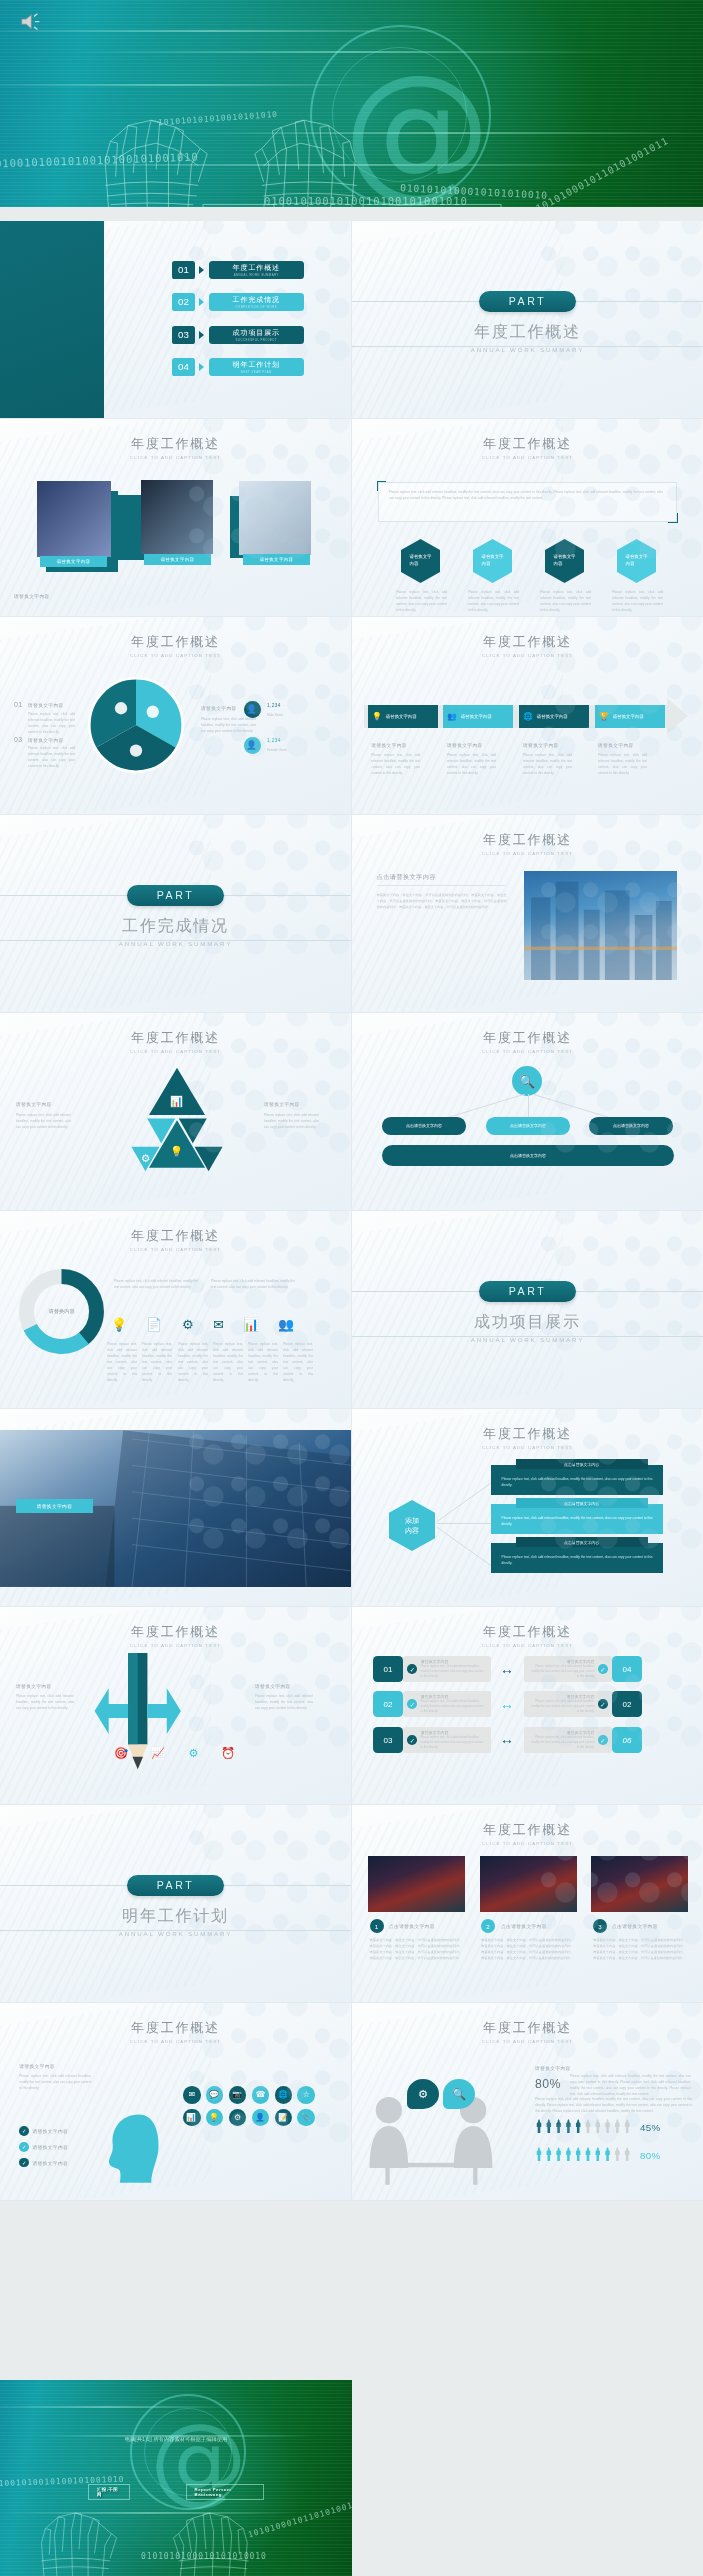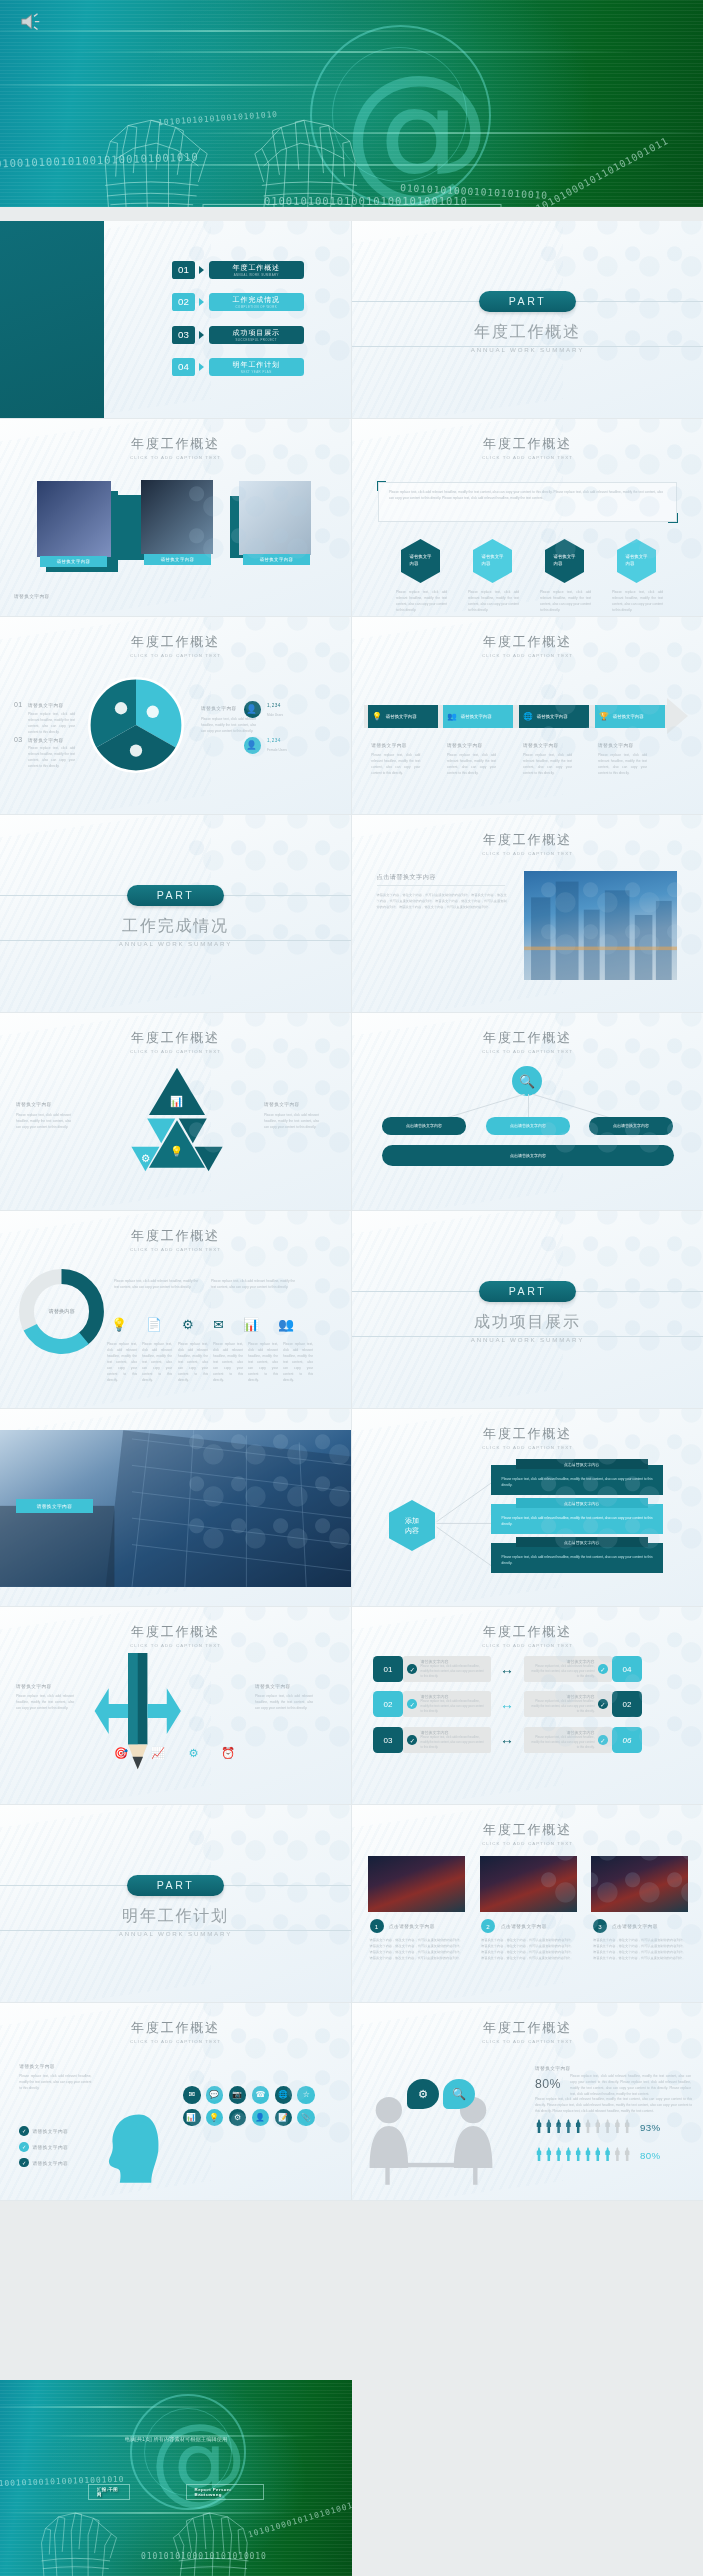--- a/index.html
+++ b/index.html
@@ -690,21 +690,21 @@
       <div class="picto" style="background:#1f6d80;clip-path:polygon(50% 0,62% 12%,62% 22%,78% 30%,78% 58%,66% 58%,66% 100%,34% 100%,34% 58%,22% 58%,22% 30%,38% 22%,38% 12%);"></div>
       <div class="picto" style="background:#1f6d80;clip-path:polygon(50% 0,62% 12%,62% 22%,78% 30%,78% 58%,66% 58%,66% 100%,34% 100%,34% 58%,22% 58%,22% 30%,38% 22%,38% 12%);"></div>
       <div class="picto" style="background:#1f6d80;clip-path:polygon(50% 0,62% 12%,62% 22%,78% 30%,78% 58%,66% 58%,66% 100%,34% 100%,34% 58%,22% 58%,22% 30%,38% 22%,38% 12%);"></div>
       <div class="picto" style="background:#1f6d80;clip-path:polygon(50% 0,62% 12%,62% 22%,78% 30%,78% 58%,66% 58%,66% 100%,34% 100%,34% 58%,22% 58%,22% 30%,38% 22%,38% 12%);"></div>
       <div class="picto" style="background:#1f6d80;clip-path:polygon(50% 0,62% 12%,62% 22%,78% 30%,78% 58%,66% 58%,66% 100%,34% 100%,34% 58%,22% 58%,22% 30%,38% 22%,38% 12%);"></div>
       <div class="picto" style="background:#cdd2d4;clip-path:polygon(50% 0,62% 12%,62% 22%,78% 30%,78% 58%,66% 58%,66% 100%,34% 100%,34% 58%,22% 58%,22% 30%,38% 22%,38% 12%);"></div>
       <div class="picto" style="background:#cdd2d4;clip-path:polygon(50% 0,62% 12%,62% 22%,78% 30%,78% 58%,66% 58%,66% 100%,34% 100%,34% 58%,22% 58%,22% 30%,38% 22%,38% 12%);"></div>
       <div class="picto" style="background:#cdd2d4;clip-path:polygon(50% 0,62% 12%,62% 22%,78% 30%,78% 58%,66% 58%,66% 100%,34% 100%,34% 58%,22% 58%,22% 30%,38% 22%,38% 12%);"></div>
       <div class="picto" style="background:#cdd2d4;clip-path:polygon(50% 0,62% 12%,62% 22%,78% 30%,78% 58%,66% 58%,66% 100%,34% 100%,34% 58%,22% 58%,22% 30%,38% 22%,38% 12%);"></div>
       <div class="picto" style="background:#cdd2d4;clip-path:polygon(50% 0,62% 12%,62% 22%,78% 30%,78% 58%,66% 58%,66% 100%,34% 100%,34% 58%,22% 58%,22% 30%,38% 22%,38% 12%);"></div>
-      <span class="pct" style="margin-left:7px;color:#1f6d80;">93%</span>
+      <span class="pct" style="margin-left:7px;color:#1f6d80;">45%</span>
     </div>
 
     <div class="pictorow" style="left:183px;top:144px;">
       <div class="picto" style="background:#45c8dc;clip-path:polygon(50% 0,62% 12%,62% 22%,78% 30%,78% 58%,66% 58%,66% 100%,34% 100%,34% 58%,22% 58%,22% 30%,38% 22%,38% 12%);"></div>
       <div class="picto" style="background:#45c8dc;clip-path:polygon(50% 0,62% 12%,62% 22%,78% 30%,78% 58%,66% 58%,66% 100%,34% 100%,34% 58%,22% 58%,22% 30%,38% 22%,38% 12%);"></div>
       <div class="picto" style="background:#45c8dc;clip-path:polygon(50% 0,62% 12%,62% 22%,78% 30%,78% 58%,66% 58%,66% 100%,34% 100%,34% 58%,22% 58%,22% 30%,38% 22%,38% 12%);"></div>
       <div class="picto" style="background:#45c8dc;clip-path:polygon(50% 0,62% 12%,62% 22%,78% 30%,78% 58%,66% 58%,66% 100%,34% 100%,34% 58%,22% 58%,22% 30%,38% 22%,38% 12%);"></div>
       <div class="picto" style="background:#45c8dc;clip-path:polygon(50% 0,62% 12%,62% 22%,78% 30%,78% 58%,66% 58%,66% 100%,34% 100%,34% 58%,22% 58%,22% 30%,38% 22%,38% 12%);"></div>
       <div class="picto" style="background:#45c8dc;clip-path:polygon(50% 0,62% 12%,62% 22%,78% 30%,78% 58%,66% 58%,66% 100%,34% 100%,34% 58%,22% 58%,22% 30%,38% 22%,38% 12%);"></div>
       <div class="picto" style="background:#45c8dc;clip-path:polygon(50% 0,62% 12%,62% 22%,78% 30%,78% 58%,66% 58%,66% 100%,34% 100%,34% 58%,22% 58%,22% 30%,38% 22%,38% 12%);"></div>

